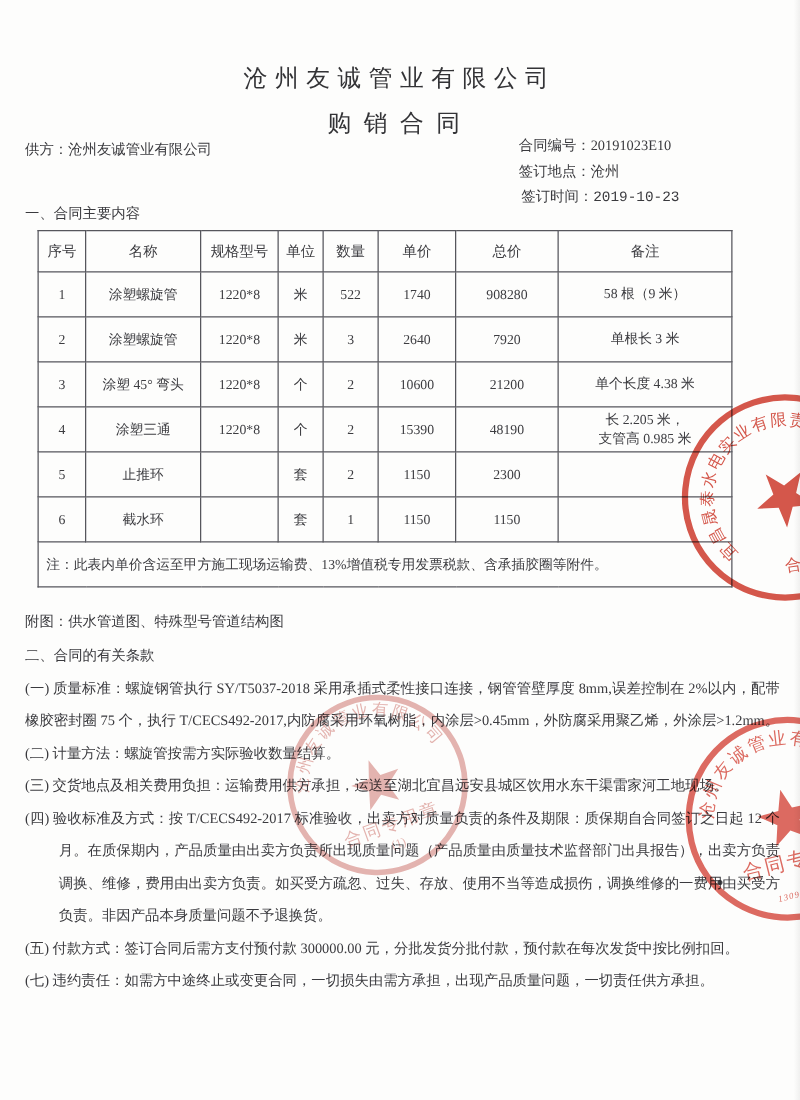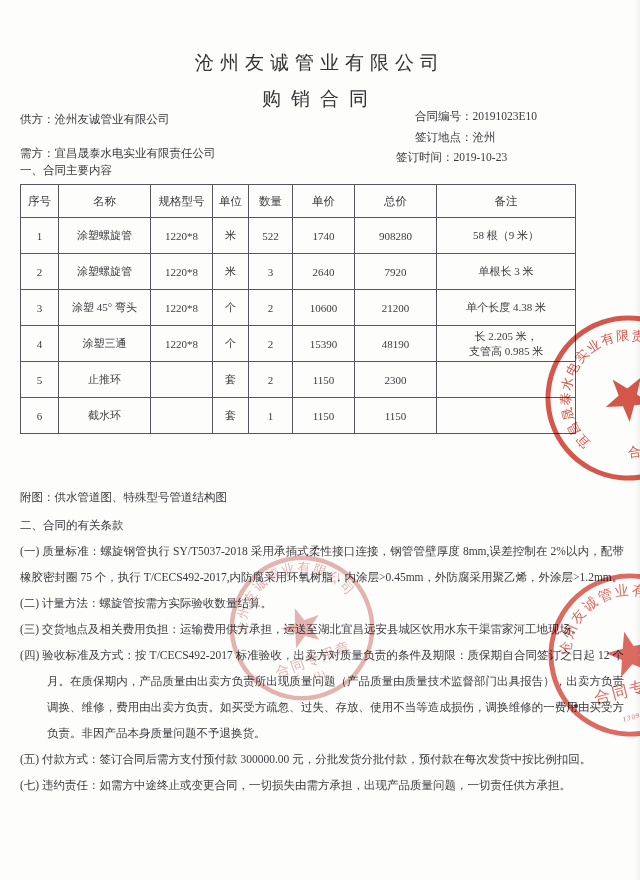--- a/index.html
+++ b/index.html
@@ -12,23 +12,23 @@
     background:linear-gradient(to left,rgba(0,0,0,0.05),rgba(0,0,0,0));}
   .doc-title{position:absolute;top:50px;left:0;width:100%;text-align:center;
     font-size:19px;letter-spacing:6px;color:#333336;}
   .doc-subtitle{position:absolute;top:86px;left:0;width:100%;text-align:center;
     font-size:19px;letter-spacing:10px;color:#333336;}
   .meta{position:absolute;font-size:11.5px;white-space:nowrap;}
   .m-supplier{left:20px;top:112px;}
   .m-buyer{left:20px;top:146px;}
   .m-cno{left:415px;top:109px;}
   .m-place{left:415px;top:130px;}
-  .m-date{left:396px;top:150px;}
+  .m-date{left:417px;top:150px;font-family:Liberation Mono, monospace;}
   .sec1-heading{position:absolute;left:20px;top:163px;font-size:11.5px;}
-  table.items{position:absolute;left:20px;top:184px;border-collapse:collapse;
+  table.items{position:absolute;left:30px;top:184px;border-collapse:collapse;
     width:555px;table-layout:fixed;font-size:11px;color:#3c3c40;}
   table.items th,table.items td{border:1px solid #56565c;text-align:center;
     vertical-align:middle;padding:1px 2px;font-weight:normal;overflow:hidden;}
   table.items thead th{height:30px;font-size:11.5px;}
   table.items tbody td{height:33px;}
   td.remark{white-space:pre-line;line-height:15px;}
   tr.total-row td{height:32px;}
   tr.note-row td{height:30px;text-align:left;padding-left:6px;font-size:11px;}
   .attachment{position:absolute;left:20px;top:490px;font-size:11.5px;}
   .sec2{position:absolute;left:20px;top:512px;width:604px;}
@@ -46,21 +46,20 @@
 </head>
 <body>
 
 <div class="page">
   <div class="edge-right"></div>
 
   <div class="doc-title">沧州友诚管业有限公司</div>
   <div class="doc-subtitle">购销合同</div>
 
   <div class="meta m-supplier"><span>供方：</span><span>沧州友诚管业有限公司</span></div>
-  <div class="meta m-buyer"><span>需方：</span><span>宜昌晟泰水电实业有限责任公司</span></div>
   <div class="meta m-cno"><span>合同编号：</span><span>20191023E10</span></div>
   <div class="meta m-place"><span>签订地点：</span><span>沧州</span></div>
   <div class="meta m-date"><span>签订时间：</span><span>2019-10-23</span></div>
 
   <div class="sec1-heading">一、合同主要内容</div>
 
   <table class="items">
     <colgroup>
       <col style="width:38px">
         <col style="width:92px">
@@ -140,20 +139,23 @@
           <td>截水环</td>
           <td></td>
           <td>套</td>
           <td>1</td>
           <td>1150</td>
           <td>1150</td>
           <td class="remark"></td>
         </tr>
       </tbody>
     <tbody>
+      <tr class="note-row">
+        <td colspan="8">注：此表内单价含运至甲方施工现场运输费、13%增值税专用发票税款、含承插胶圈等附件。</td>
+      </tr>
     </tbody>
   </table>
 
   <div class="attachment">附图：供水管道图、特殊型号管道结构图</div>
 
   <div class="sec2">
     <p class="sec2-heading">二、合同的有关条款</p>
     <div>
         <p class="clause">(一) 质量标准：螺旋钢管执行 SY/T5037-2018 采用承插式柔性接口连接，钢管管壁厚度 8mm,误差控制在 2%以内，配带橡胶密封圈 75 个，执行 T/CECS492-2017,内防腐采用环氧树脂，内涂层&gt;0.45mm，外防腐采用聚乙烯，外涂层&gt;1.2mm。</p>
         <p class="clause">(二) 计量方法：螺旋管按需方实际验收数量结算。</p>

